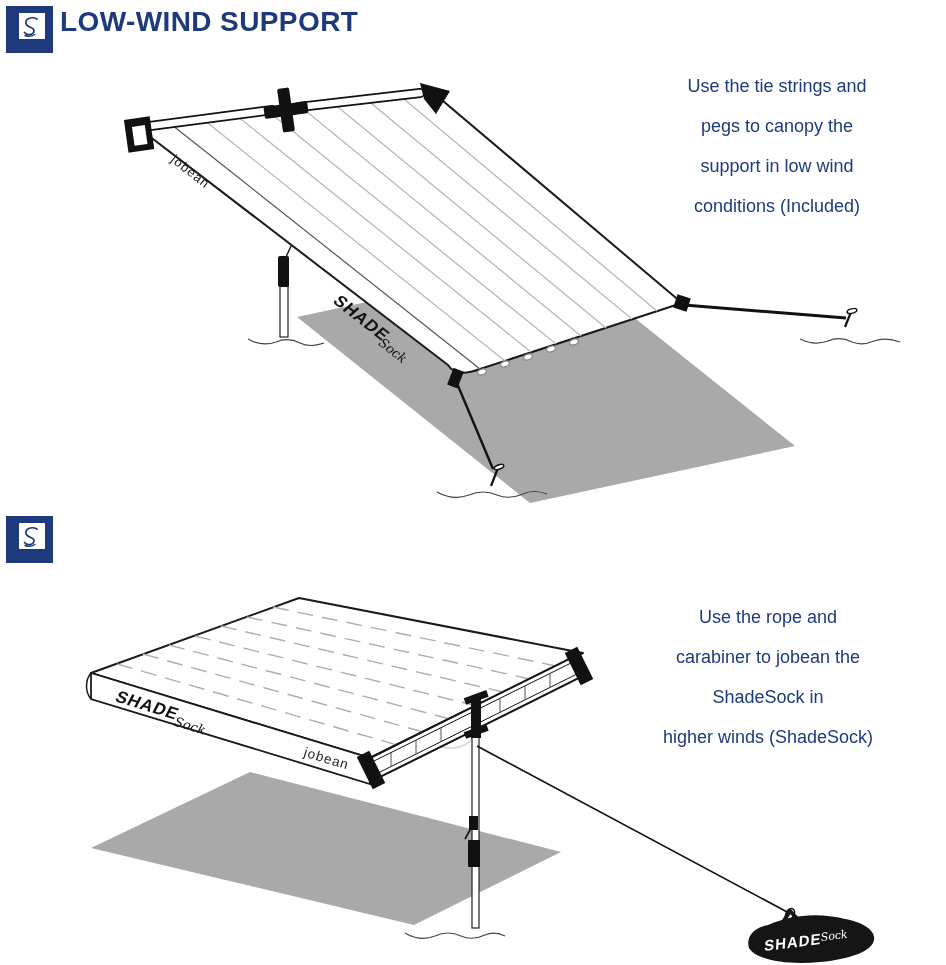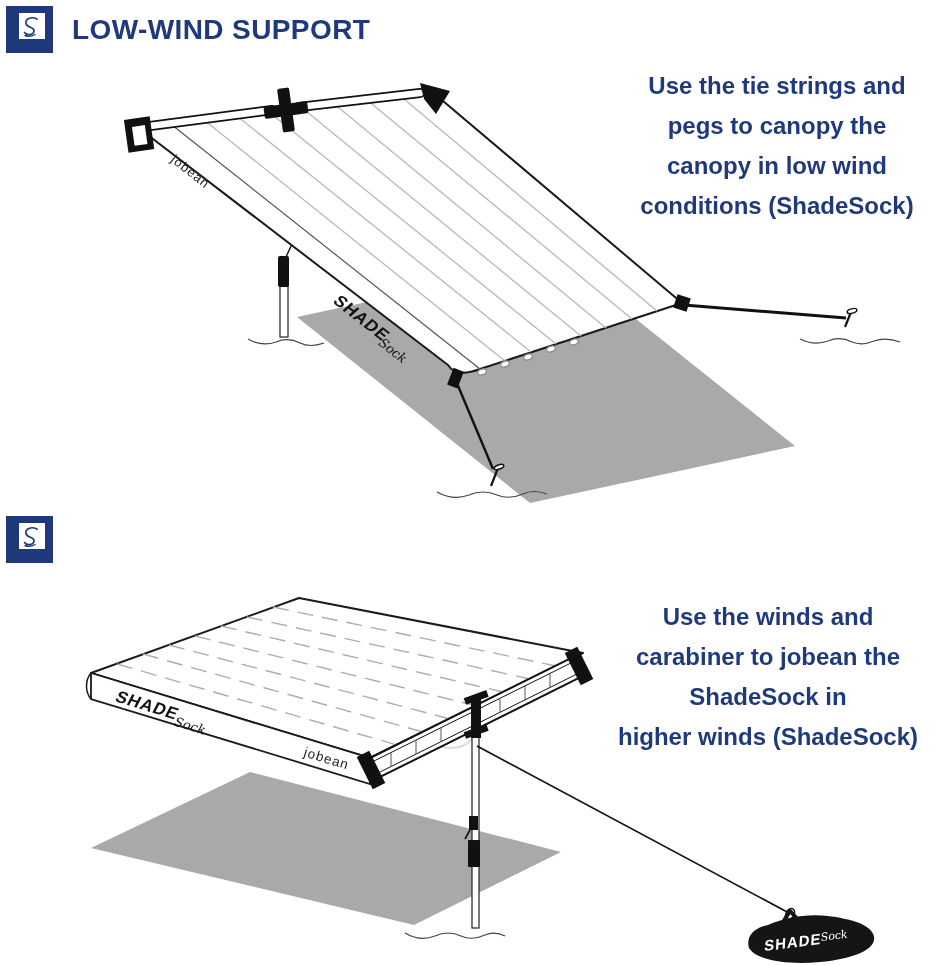--- a/index.html
+++ b/index.html
@@ -1,32 +1,32 @@
 <!DOCTYPE html>
 <html><head>
 <meta charset="utf-8">
 <style>
   html,body{margin:0;padding:0;}
   body{
     width:946px;height:965px;position:relative;background:#ffffff;
     font-family:"Liberation Sans", sans-serif;overflow:hidden;
   }
   .section-header{
-    position:absolute;left:6px;display:flex;align-items:center;gap:19px;
+    position:absolute;left:6px;display:flex;align-items:flex-start;gap:7px;
   }
   #header1{top:6px;}
   #header2{top:516px;}
   .logo-box{width:47px;height:47px;flex:0 0 auto;}
   .section-title{
     font-size:28px;font-weight:700;color:#1e3a7d;letter-spacing:0.4px;
     white-space:nowrap;
   }
   .note{
     position:absolute;text-align:center;color:#1e3a7d;
-    font-size:24px;line-height:40px;font-weight:700;
+    font-size:18px;line-height:40px;font-weight:400;
   }
   #note1{top:66px;right:0px;width:338px;}
   #note2{top:597px;right:0px;width:356px;}
   .illus{position:absolute;left:0;}
   #illus1{top:55px;}
   #illus2{top:570px;}
   svg text{font-family:"Liberation Sans", sans-serif;}
   .brand-bold{font-weight:900;letter-spacing:1px;}
   .brand-script{font-family:"DejaVu Serif", serif;font-style:italic;}
   .maker{letter-spacing:1px;fill:#222;}
@@ -42,22 +42,22 @@
       <rect x="13" y="7" width="26" height="26" fill="#ffffff"></rect>
       <path d="M31,13 C25,10 19,13 20,17.5 C21,22 28.5,20.5 28,25 C27.5,29 21,30 18.5,26.5" fill="none" stroke="#1e3a7d" stroke-width="1.7" stroke-linecap="round"></path>
       <path d="M19,29.5 Q24,31.5 29,28.5" fill="none" stroke="#1e3a7d" stroke-width="1.4" stroke-linecap="round"></path>
     </svg>
     <div class="section-title">LOW-WIND SUPPORT</div>
   </div>
 
   <div class="note" id="note1">
     <div>Use the tie strings and</div>
     <div>pegs to canopy the</div>
-    <div>canopy in low wind</div>
-    <div>conditions (ShadeSock)</div>
+    <div>support in low wind</div>
+    <div>conditions (Included)</div>
   </div>
 
   <svg class="illus" id="illus1" width="946" height="460" viewBox="0 0 946 460">
 
     <polygon points="297,262 562,205 795,391 530,448" fill="#a9a9a9"></polygon>
 
     <path d="M248,284 q14,8 28,3 q12,-5 24,1 q10,5 24,0" fill="none" stroke="#444" stroke-width="1.2"></path>
     <path d="M437,437 q16,9 32,3 q14,-6 28,0 q12,5 26,-1 q10,-5 24,0" fill="none" stroke="#444" stroke-width="1.2"></path>
     <path d="M800,284 q14,7 28,2 q12,-5 24,1 q10,4 22,-1 q12,-4 26,1" fill="none" stroke="#444" stroke-width="1.2"></path>
 
@@ -133,21 +133,21 @@
   <div class="section-header" id="header2">
     <svg class="logo-box" viewBox="0 0 47 47">
       <rect x="0" y="0" width="47" height="47" fill="#1e3a7d"></rect>
       <rect x="13" y="7" width="26" height="26" fill="#ffffff"></rect>
       <path d="M31,13 C25,10 19,13 20,17.5 C21,22 28.5,20.5 28,25 C27.5,29 21,30 18.5,26.5" fill="none" stroke="#1e3a7d" stroke-width="1.7" stroke-linecap="round"></path>
       <path d="M19,29.5 Q24,31.5 29,28.5" fill="none" stroke="#1e3a7d" stroke-width="1.4" stroke-linecap="round"></path>
     </svg>
   </div>
 
   <div class="note" id="note2">
-    <div>Use the winds and</div>
+    <div>Use the rope and</div>
     <div>carabiner to jobean the</div>
     <div>ShadeSock in</div>
     <div>higher winds (ShadeSock)</div>
   </div>
 
   <svg class="illus" id="illus2" width="946" height="395" viewBox="0 0 946 395">
 
     <polygon points="250,202 561,282 414,355 91,278" fill="#a9a9a9"></polygon>
 
     <path d="M405,363 q15,9 30,3 q13,-6 26,0 q11,5 24,-1 q10,-4 20,1" fill="none" stroke="#444" stroke-width="1.2"></path>

